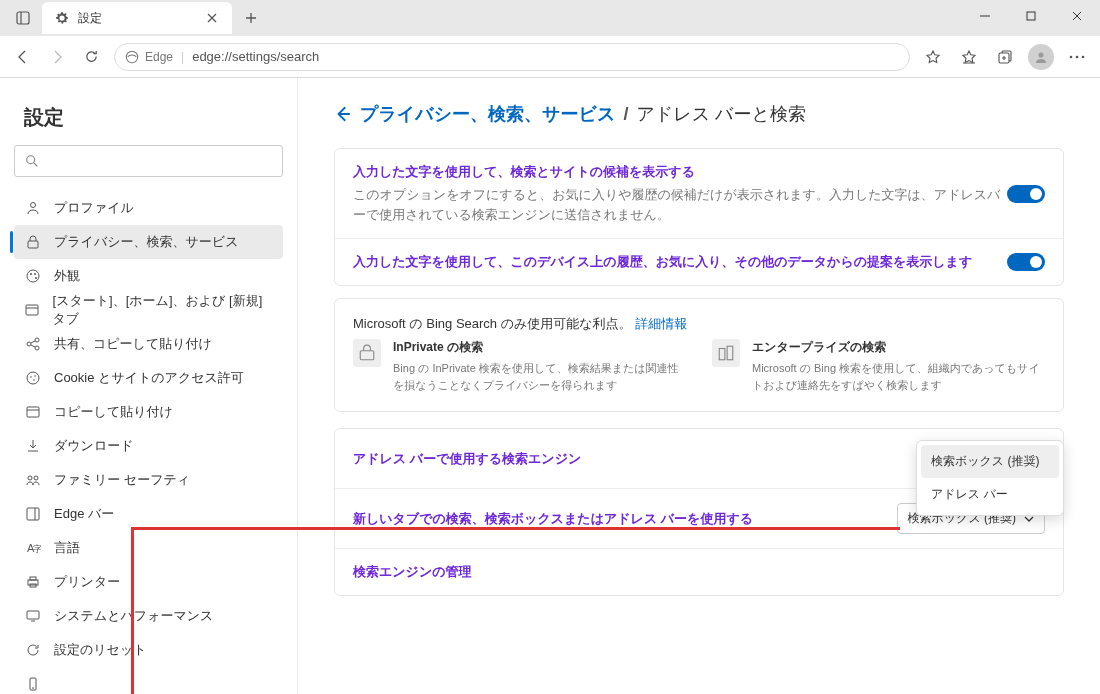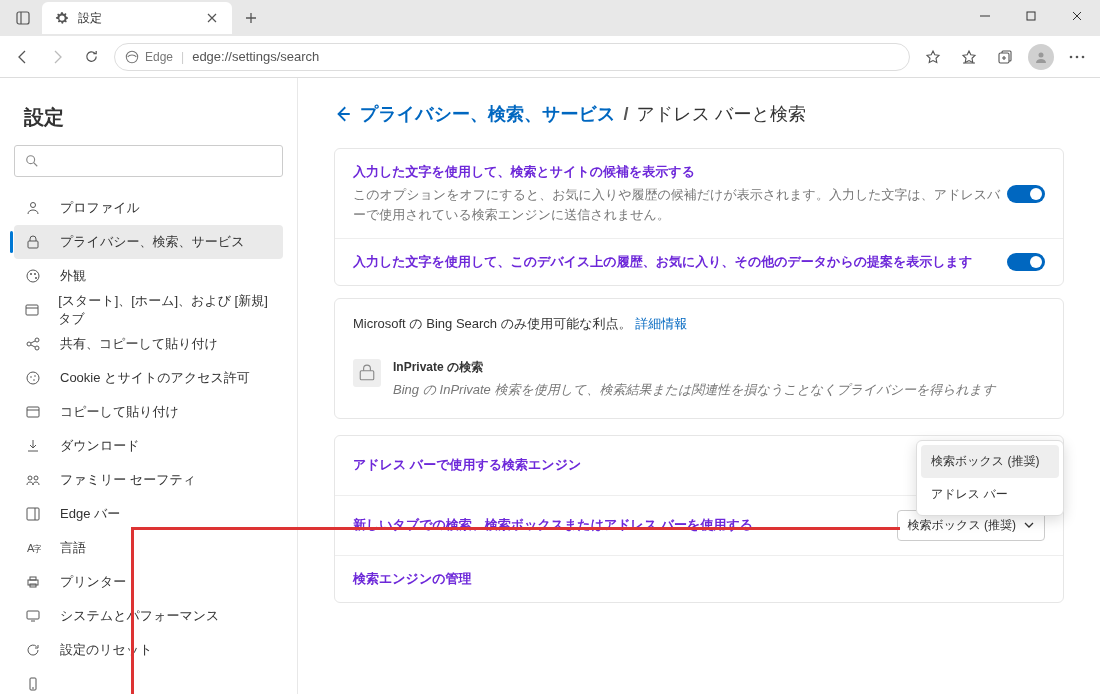--- a/index.html
+++ b/index.html
@@ -29,21 +29,21 @@
 .right-tools { display: flex; align-items: center; gap: 2px; }
 .avatar { width: 26px; height: 26px; border-radius: 50%; background: #d0d0d0; display: flex; align-items: center; justify-content: center; }
 
 
 .content { display: flex; height: calc(694px - 72px); background: #fff; }
 .sidebar { width: 298px; border-right: 1px solid #e8e8e8; padding: 20px 14px 10px 14px; overflow-y: auto; }
 .sidebar h1 { font-size: 20px; font-weight: 600; color: #333; margin: 6px 0 14px 10px; }
 .search-box { border: 1px solid #ccc; border-radius: 3px; height: 32px; display: flex; align-items: center; padding: 0 10px; margin-bottom: 14px; }
 .search-box input { border: none; outline: none; font-size: 13px; flex: 1; color: #333; background: transparent; }
 .nav-list { list-style: none; }
-.nav-item { display: flex; align-items: center; height: 34px; padding: 0 10px; border-radius: 4px; cursor: pointer; color: #333; font-size: 13px; position: relative; gap: 6px; }
+.nav-item { display: flex; align-items: center; height: 34px; padding: 0 10px; border-radius: 4px; cursor: pointer; color: #333; font-size: 13px; position: relative; }
 .nav-item.active { background: #eaeaea; }
 .nav-item.active::before { content: ""; position: absolute; left: -4px; top: 6px; bottom: 6px; width: 3px; background: #0078d4; border-radius: 2px; }
 .nav-icon { width: 18px; height: 18px; margin-right: 12px; display: flex; align-items: center; justify-content: center; color: #555; }
 
 .main { flex: 1; padding: 24px 36px; overflow-y: auto; position: relative; }
 .breadcrumb { display: flex; align-items: center; margin-bottom: 22px; gap: 8px; }
 .bc-back { color: #0067c0; cursor: pointer; }
 .bc-link { color: #0067c0; font-size: 18px; font-weight: 600; cursor: pointer; }
 .bc-sep { color: #555; font-size: 18px; font-weight: 600; }
 .bc-current { color: #333; font-size: 18px; font-weight: 400; }
@@ -52,27 +52,27 @@
 .row { display: flex; align-items: center; padding: 14px 18px; }
 .row-text { flex: 1; }
 .row-title { font-size: 13px; font-weight: 600; color: #6d28d9; }
 .row-desc { font-size: 13px; color: #777; margin-top: 4px; line-height: 1.5; }
 .divider { height: 1px; background: #eee; margin: 0; }
 
 .toggle { width: 38px; height: 18px; border-radius: 10px; background: #0067c0; position: relative; cursor: pointer; }
 .toggle::after { content: ""; position: absolute; right: 3px; top: 3px; width: 12px; height: 12px; background: #fff; border-radius: 50%; }
 
 .info-card { border: 1px solid #e6e6e6; border-radius: 6px; padding: 16px 18px 18px 18px; margin-bottom: 16px; }
-.info-head { font-size: 13px; color: #333; margin-bottom: 26px; }
+.info-head { font-size: 13px; color: #333; margin-bottom: 6px; }
 .info-head a { color: #0067c0; text-decoration: none; }
 .info-grid { display: flex; gap: 26px; }
 .info-col { display: flex; gap: 12px; flex: 1; }
 .info-icon { width: 28px; height: 28px; background: #eee; border-radius: 3px; flex-shrink: 0; display: flex; align-items: center; justify-content: center; color: #888; }
 .info-title { font-size: 12px; font-weight: 600; color: #333; margin-bottom: 4px; }
-.info-desc { font-size: 13px; color: #777; line-height: 1.5; font-style: italic; }
+.info-desc { font-size: 11px; color: #777; line-height: 1.5; }
 
 .select-btn { border: 1px solid #ccc; border-radius: 4px; padding: 6px 10px; font-size: 12px; color: #333; display: flex; align-items: center; gap: 8px; cursor: pointer; background: #fff; min-width: 120px; justify-content: space-between; }
 
 .dropdown { position: absolute; right: 36px; top: 440px; background: #fff; border: 1px solid #ddd; border-radius: 6px; box-shadow: 0 4px 14px rgba(0,0,0,0.15); width: 148px; padding: 4px; z-index: 10; }
 .dropdown-item { padding: 8px 10px; font-size: 12px; color: #333; border-radius: 4px; cursor: pointer; }
 .dropdown-item.selected { background: #eee; }
 
 .annotation-line-h { position: absolute; left: 131px; top: 527px; width: 769px; height: 3px; background: #d33; z-index: 5; }
 .annotation-line-v { position: absolute; left: 131px; top: 527px; width: 3px; height: 167px; background: #d33; z-index: 5; }
 
@@ -386,20 +386,32 @@
               <svg width="18" height="18" viewBox="0 0 16 16">
                 <rect x="2" y="6" width="12" height="8" rx="1" fill="none" stroke="currentColor"></rect>
                 <path fill="none" stroke="currentColor" d="M5 6V4a3 3 0 016 0v2"></path>
               </svg>
             </div>
           <div>
             <div class="info-title">InPrivate の検索</div>
             <div class="info-desc">Bing の InPrivate 検索を使用して、検索結果または関連性を損なうことなくプライバシーを得られます</div>
           </div>
         </div>
+        <div class="info-col">
+          <div class="info-icon">
+              <svg width="18" height="18" viewBox="0 0 16 16">
+                <rect x="2" y="4" width="5" height="10" fill="none" stroke="currentColor"></rect>
+                <rect x="9" y="2" width="5" height="12" fill="none" stroke="currentColor"></rect>
+              </svg>
+            </div>
+          <div>
+            <div class="info-title">エンタープライズの検索</div>
+            <div class="info-desc">Microsoft の Bing 検索を使用して、組織内であってもサイトおよび連絡先をすばやく検索します</div>
+          </div>
+        </div>
       </div>
     </div>
 
     <div class="card">
       <div class="row">
         <div class="row-text">
             <div class="row-title">アドレス バーで使用する検索エンジン</div>
           </div>
         <div class="select-btn">
           <span>Google (既定)</span>

